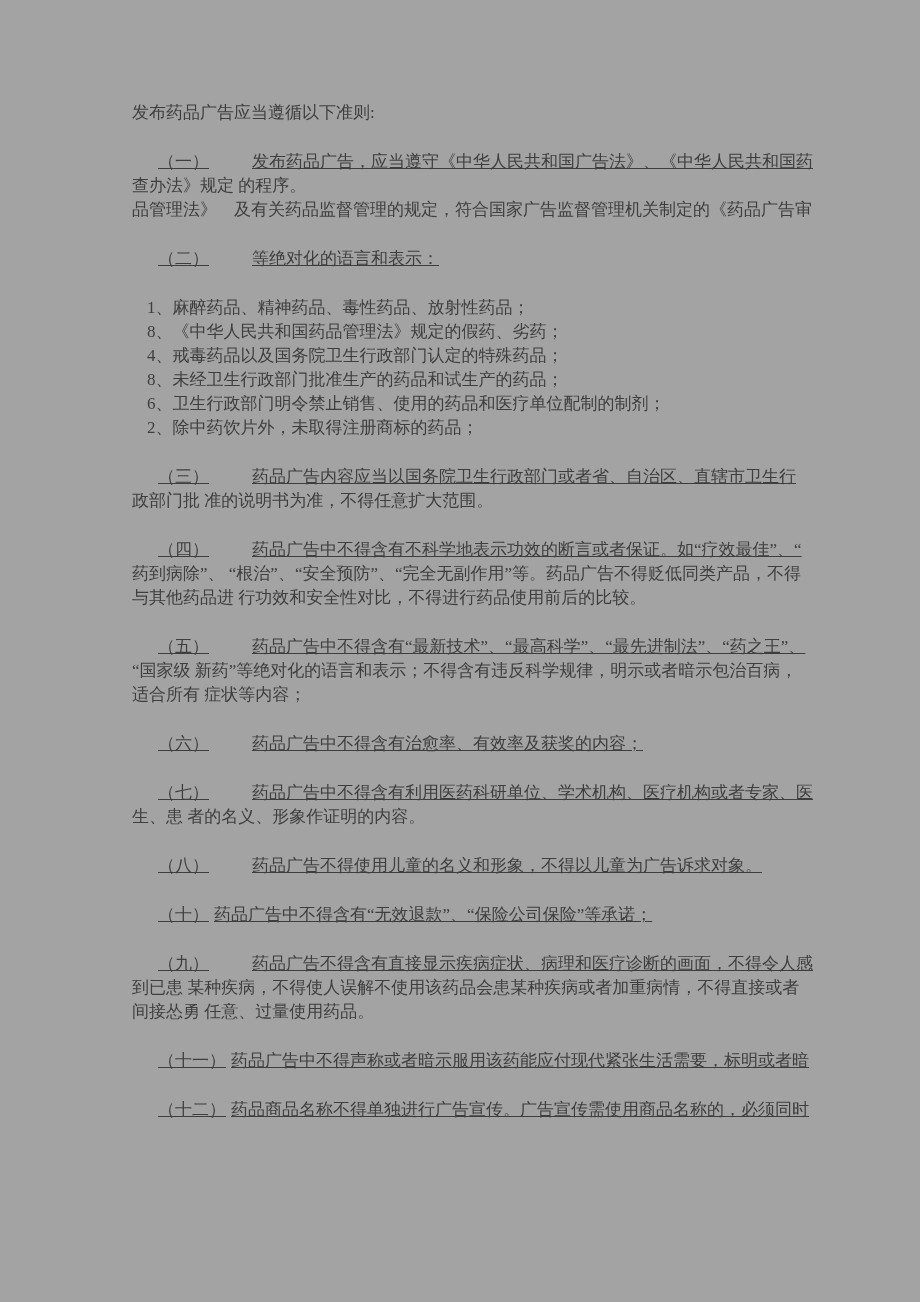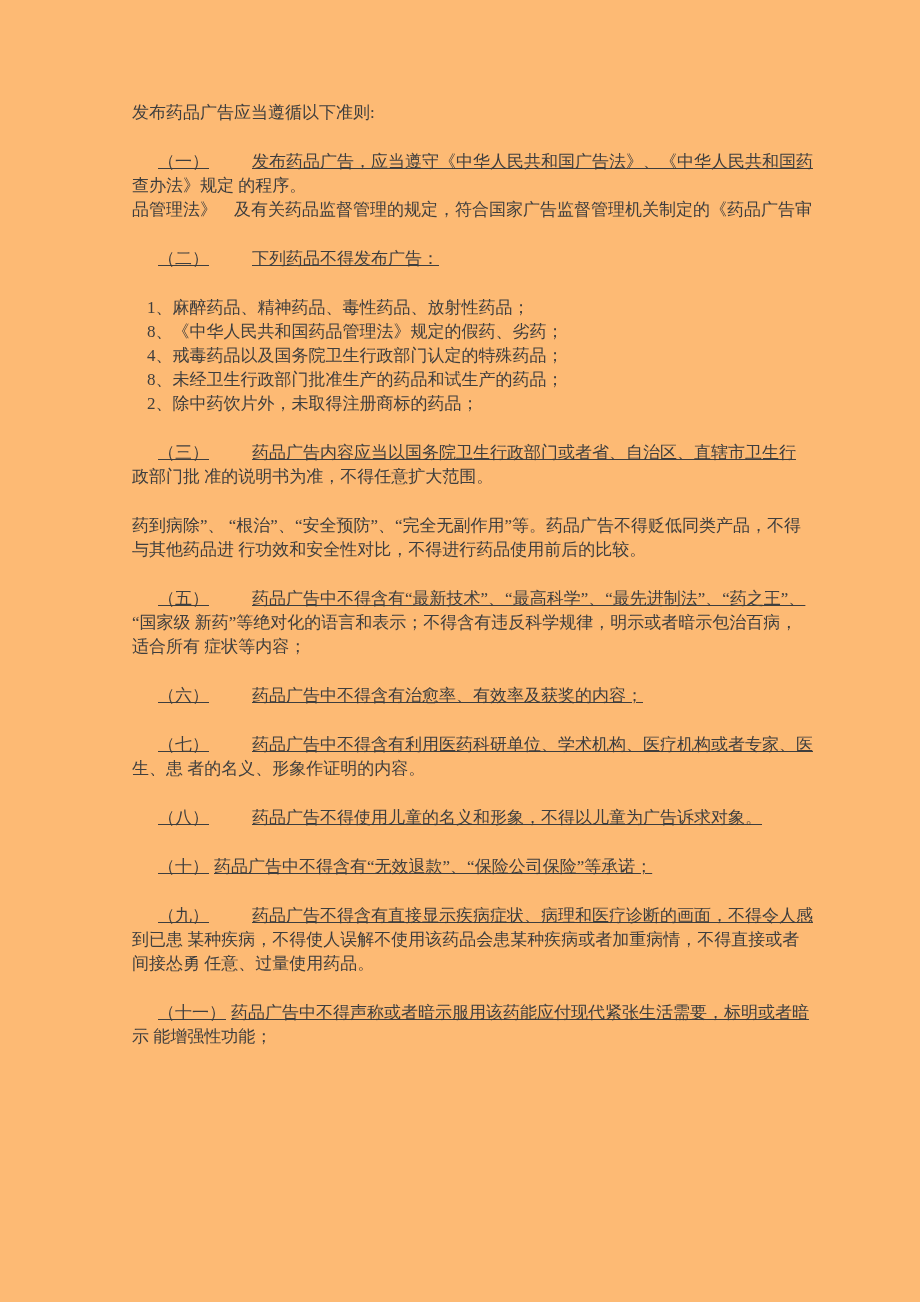--- a/index.html
+++ b/index.html
@@ -7,21 +7,21 @@
     width: 920px;
     height: 1302px;
     background: #ffffff;
     overflow: hidden;
     font-family: "Liberation Serif", "DejaVu Serif", serif;
   }
   .page {
     position: relative;
     width: 920px;
     height: 1302px;
-    background: #fdba74;
+    background: #a3a3a3;
   }
   .content {
     position: absolute;
     top: 101px;
     left: 132px;
     width: 670px;
     color: #3e3e3e;
   }
   .para { margin-bottom: 25px; }
   .para:last-child { margin-bottom: 0; }
@@ -44,34 +44,36 @@
   <div class="content" style="color: rgb(62, 62, 62);">
       <div class="para">
         <div class="line">发布药品广告应当遵循以下准则:</div>
       </div>
       <div class="para">
         <div class="line first-line"><span class="marker marker-tab">（一）</span><span class="first-text">发布药品广告，应当遵守《中华人民共和国广告法》、《中华人民共和国药</span></div>
         <div class="line">查办法》规定 的程序。</div>
         <div class="line">品管理法》　及有关药品监督管理的规定，符合国家广告监督管理机关制定的《药品广告审</div>
       </div>
       <div class="para">
-        <div class="line first-line"><span class="marker marker-tab">（二）</span><span class="first-text">下列药品不得发布广告：</span></div>
+        <div class="line first-line"><span class="marker marker-tab">（二）</span><span class="first-text">等绝对化的语言和表示：</span></div>
       </div>
       <div class="para">
         <div class="line list-line">1、麻醉药品、精神药品、毒性药品、放射性药品；</div>
         <div class="line list-line">8、《中华人民共和国药品管理法》规定的假药、劣药；</div>
         <div class="line list-line">4、戒毒药品以及国务院卫生行政部门认定的特殊药品；</div>
         <div class="line list-line">8、未经卫生行政部门批准生产的药品和试生产的药品；</div>
+        <div class="line list-line">6、卫生行政部门明令禁止销售、使用的药品和医疗单位配制的制剂；</div>
         <div class="line list-line">2、除中药饮片外，未取得注册商标的药品；</div>
       </div>
       <div class="para">
         <div class="line first-line"><span class="marker marker-tab">（三）</span><span class="first-text">药品广告内容应当以国务院卫生行政部门或者省、自治区、直辖市卫生行</span></div>
         <div class="line">政部门批 准的说明书为准，不得任意扩大范围。</div>
       </div>
       <div class="para">
+        <div class="line first-line"><span class="marker marker-tab">（四）</span><span class="first-text">药品广告中不得含有不科学地表示功效的断言或者保证。如“疗效最佳”、“</span></div>
         <div class="line">药到病除”、 “根治”、“安全预防”、“完全无副作用”等。药品广告不得贬低同类产品，不得</div>
         <div class="line">与其他药品进 行功效和安全性对比，不得进行药品使用前后的比较。</div>
       </div>
       <div class="para">
         <div class="line first-line"><span class="marker marker-tab">（五）</span><span class="first-text">药品广告中不得含有“最新技术”、“最高科学”、“最先进制法”、“药之王”、</span></div>
         <div class="line">“国家级 新药”等绝对化的语言和表示；不得含有违反科学规律，明示或者暗示包治百病，</div>
         <div class="line">适合所有 症状等内容；</div>
       </div>
       <div class="para">
         <div class="line first-line"><span class="marker marker-tab">（六）</span><span class="first-text">药品广告中不得含有治愈率、有效率及获奖的内容；</span></div>
@@ -86,16 +88,18 @@
       <div class="para">
         <div class="line first-line"><span class="marker marker-gap">（十）</span><span class="first-text">药品广告中不得含有“无效退款”、“保险公司保险”等承诺；</span></div>
       </div>
       <div class="para">
         <div class="line first-line"><span class="marker marker-tab">（九）</span><span class="first-text">药品广告不得含有直接显示疾病症状、病理和医疗诊断的画面，不得令人感</span></div>
         <div class="line">到已患 某种疾病，不得使人误解不使用该药品会患某种疾病或者加重病情，不得直接或者</div>
         <div class="line">间接怂勇 任意、过量使用药品。</div>
       </div>
       <div class="para">
         <div class="line first-line"><span class="marker marker-gap">（十一）</span><span class="first-text">药品广告中不得声称或者暗示服用该药能应付现代紧张生活需要，标明或者暗</span></div>
-        <div class="line">示 能增强性功能；</div>
+      </div>
+      <div class="para">
+        <div class="line first-line"><span class="marker marker-gap">（十二）</span><span class="first-text">药品商品名称不得单独进行广告宣传。广告宣传需使用商品名称的，必须同时</span></div>
       </div>
     </div>
 </div>
 
 </body></html>

